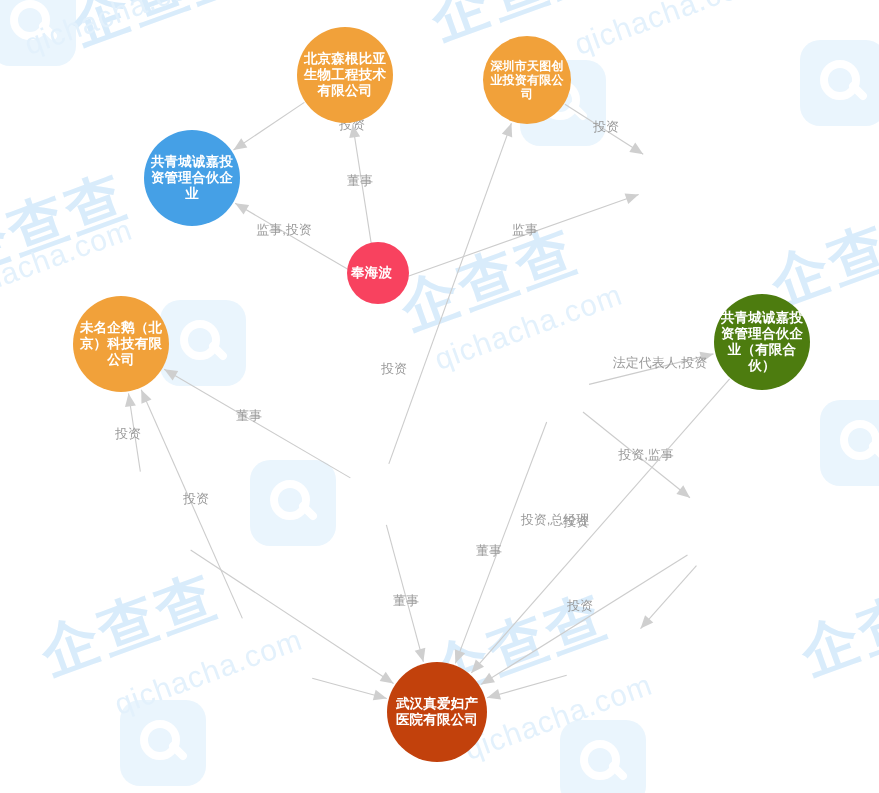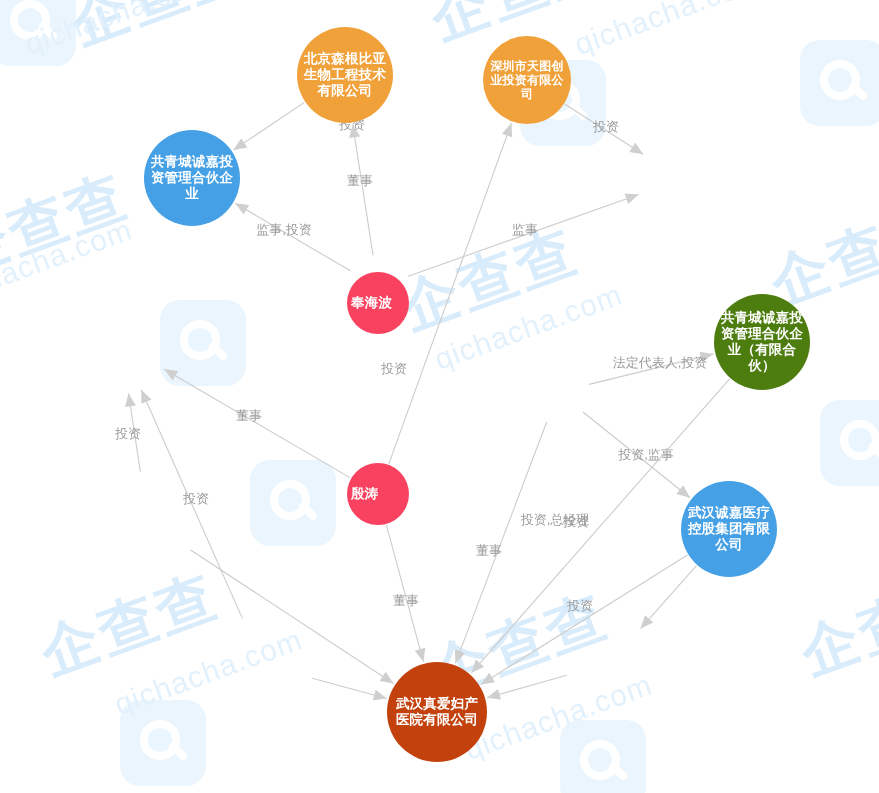--- a/index.html
+++ b/index.html
@@ -254,30 +254,27 @@
   <div id="node-layer">
       <div class="node node-company size-lg" style="left: 297px; top: 27px; width: 96px; height: 96px; background: rgb(241, 161, 58);">
         <span class="node-label">北京森根比亚生物工程技术有限公司</span>
       </div>
       <div class="node node-company size-md" style="left: 483px; top: 36px; width: 88px; height: 88px; background: rgb(241, 161, 58);">
         <span class="node-label">深圳市天图创业投资有限公司</span>
       </div>
       <div class="node node-partner size-lg" style="left: 144px; top: 130px; width: 96px; height: 96px; background: rgb(69, 160, 230);">
         <span class="node-label">共青城诚嘉投资管理合伙企业</span>
       </div>
-      <div class="node node-person size-sm" style="left: 347px; top: 272px; width: 62px; height: 62px; background: rgb(248, 66, 95);">
+      <div class="node node-person size-sm" style="left: 347px; top: 242px; width: 62px; height: 62px; background: rgb(248, 66, 95);">
         <span class="node-label">奉海波</span>
+      </div>
+      <div class="node node-company size-lg" style="left: 73px; top: 296px; width: 96px; height: 96px; background: rgb(241, 161, 58);">
+        <span class="node-label">未名企鹅（北京）科技有限公司</span>
       </div>
       <div class="node node-partner size-lg" style="left: 714px; top: 294px; width: 96px; height: 96px; background: #4d7c0f;">
         <span class="node-label">共青城诚嘉投资管理合伙企业（有限合伙）</span>
       </div>
-      <div class="node node-person size-sm" style="left: 347px; top: 463px; width: 62px; height: 62px; background: rgb(248, 66, 95);">
-        <span class="node-label">殷涛</span>
-      </div>
-      <div class="node node-partner size-lg" style="left: 681px; top: 481px; width: 96px; height: 96px; background: rgb(69, 160, 230);">
-        <span class="node-label">武汉诚嘉医疗控股集团有限公司</span>
-      </div>
       <div class="node node-company size-lg" style="left: 387px; top: 662px; width: 100px; height: 100px; background: #c2410c;">
         <span class="node-label">武汉真爱妇产医院有限公司</span>
       </div>
     </div>
 
 </div>
 
 </body></html>

